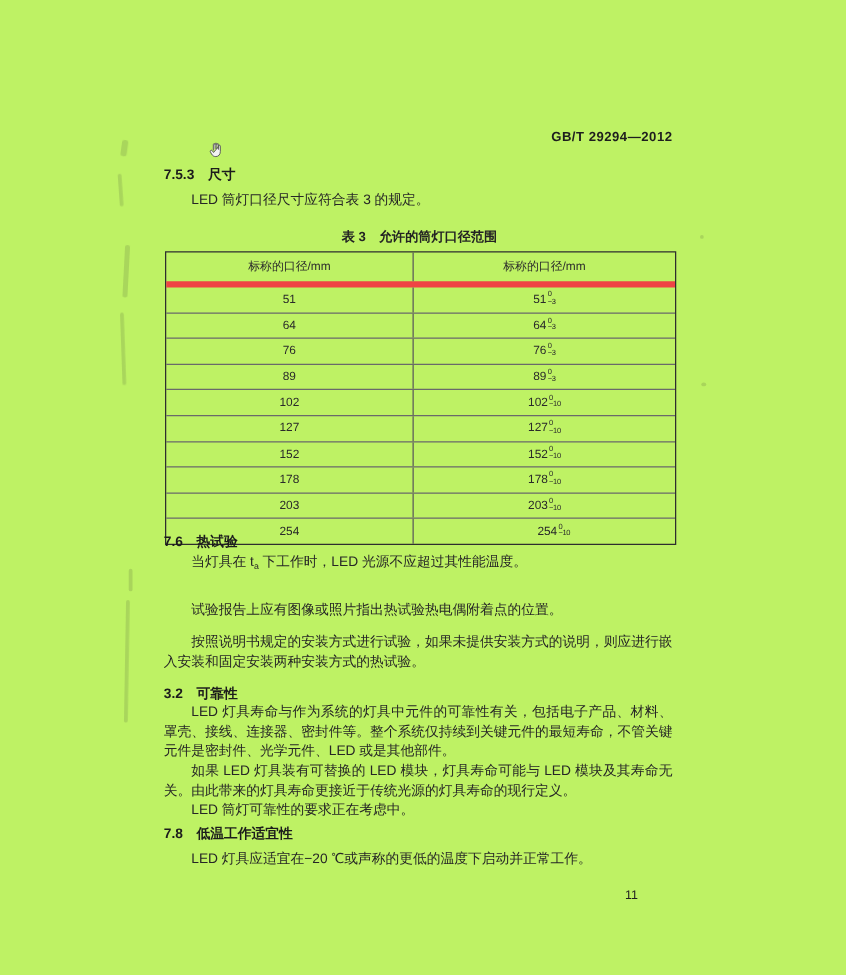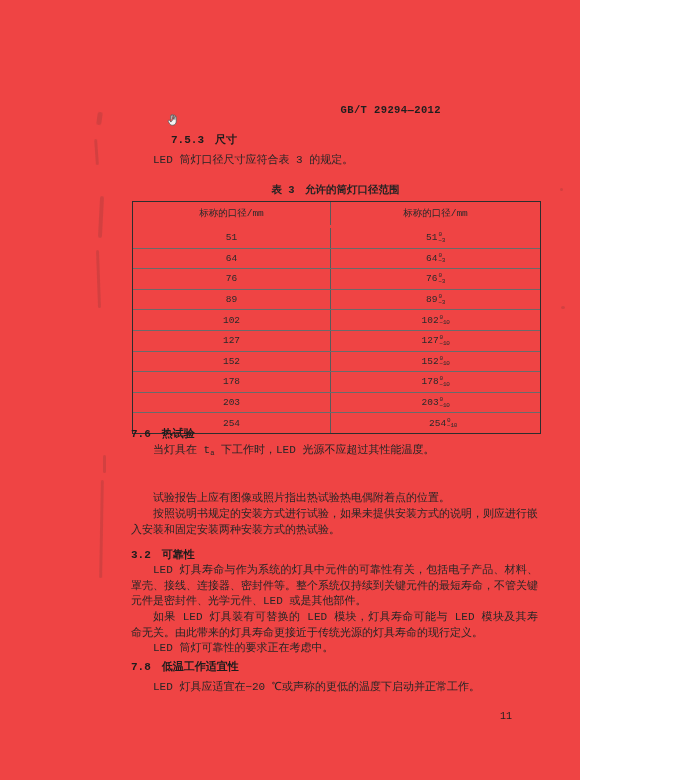--- a/index.html
+++ b/index.html
@@ -1,66 +1,66 @@
 <!DOCTYPE html>
 <html><head>
 <meta charset="utf-8">
 <style>
   html,body{margin:0;padding:0;}
   .page{
     position:relative;
-    width:580px;height:780px;
-    background:#ef4444;
+    width:677px;height:780px;
+    background:#bef264;
     color:#232323;
-    font-family:Liberation Mono, monospace;
+    font-family:Liberation Sans, sans-serif;
     overflow:hidden;
   }
   .abs{position:absolute;}
   .std-num{
     top:104px;right:139px;
     font-size:10.5px;font-weight:700;letter-spacing:.4px;
     color:#1e1e1e;
   }
   .hand{top:113px;left:166px;width:14px;height:14px;}
   .h-sec{left:131px;font-size:11px;font-weight:700;color:#1c1c1c;white-space:pre;}
-  .h753{top:132px;margin-left:40px;}
+  .h753{top:132px;}
   .para{
     left:131px;width:407px;
     font-size:11px;line-height:15.5px;
     text-align:justify;text-indent:2em;
     color:#262626;margin:0;
   }
   .p753{top:153px;}
   .t3-caption{
     top:183px;left:131px;width:409px;
     text-align:center;font-size:10.5px;font-weight:700;white-space:pre;
   }
   .t3{
     top:201px;left:132px;width:409px;
     border:1.6px solid #2e2e2e;
     box-sizing:border-box;
   }
   .t3-row{
     display:grid;grid-template-columns:198px 1fr;
     height:19.6px;border-bottom:1px solid #6a6a6a;
   }
-  .t3-row.head{height:23px;border-bottom:3px solid #ef4444;}
+  .t3-row.head{height:23px;border-bottom:5px solid #ef4444;}
   .t3-row:last-child{border-bottom:none;gap:15px;}
   .t3-cell{
     display:flex;align-items:center;justify-content:center;
     font-size:9.5px;color:#2a2a2a;
   }
   .t3-cell:first-child{border-right:1px solid #5a5a5a;}
   .rv{display:inline-flex;align-items:center;}
   .tol{display:inline-flex;flex-direction:column;margin-left:1px;line-height:1;}
   .tsup,.tsub{font-style:normal;font-size:6px;line-height:5.5px;letter-spacing:-.3px;}
   .h76{top:426px;}
   .p76a{top:443px;}
   .p76b{top:459px;}
-  .p76c{top:491px;}
+  .p76c{top:481px;}
   .p76d{top:507px;}
   .h77{top:547px;}
   .p77a{top:563px;}
   .p77b{top:610px;}
   .p77c{top:641px;}
   .h78{top:659px;}
   .p78a{top:680px;}
   .tsb{font-size:7px;vertical-align:-2px;}
   .pgnum{top:711px;left:500px;font-size:10px;color:#1f1f1f;}
   .smudge{

